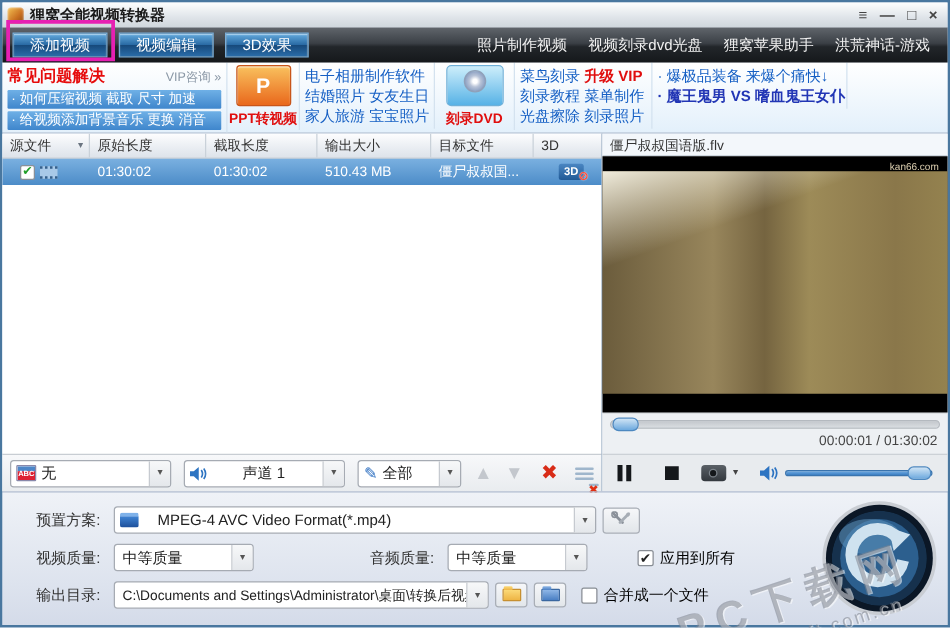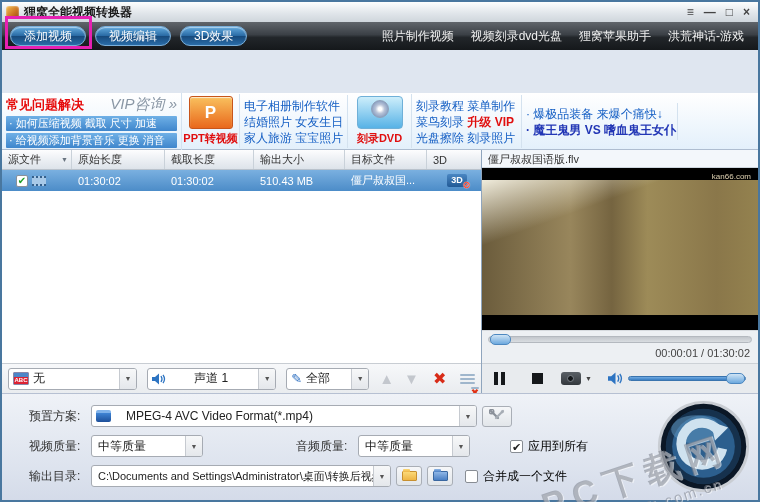--- a/index.html
+++ b/index.html
@@ -10,32 +10,32 @@
 
   
   .titlebar { height:20px; background:linear-gradient(#fdfefe,#dfe4e9 60%,#cfd6dc); display:flex; align-items:center; padding:0 4px; flex:0 0 auto; }
   .app-icon { width:13px; height:13px; border-radius:3px; background:linear-gradient(135deg,#f4c152,#c96f21 60%,#8a4a12); margin-right:5px; box-shadow:inset 0 0 2px rgba(255,255,255,.8); }
   .title-text { font-weight:bold; color:#1a1a1a; font-size:12px; }
   .win-controls { margin-left:auto; display:flex; gap:10px; padding-right:4px; }
   .win-btn { color:#444; font-size:12px; line-height:14px; cursor:default; font-weight:bold; }
 
   
   .toolbar { position:relative; height:28px; flex:0 0 auto; background:linear-gradient(#60656b,#3b4046 45%,#22262a 55%,#15181b); display:flex; align-items:center; padding:0 8px; }
-  .tab-btn { height:20px; padding:0 13px; margin-right:9px; border:1px solid #79aed9; border-radius:10px; background:linear-gradient(#64abde,#2a6ba5 48%,#174a7c 52%,#2a6ca8); color:#fff; font-size:12px; line-height:18px; box-shadow:inset 0 1px 1px rgba(255,255,255,.5); }
+  .tab-btn { height:20px; padding:0 13px; margin-right:9px; border:1px solid #79aed9; border-radius:0; background:linear-gradient(#64abde,#2a6ba5 48%,#174a7c 52%,#2a6ca8); color:#fff; font-size:12px; line-height:18px; box-shadow:inset 0 1px 1px rgba(255,255,255,.5); }
   .highlight-box { position:absolute; left:3px; top:-6px; width:87px; height:33px; border:3px solid #e620b2; z-index:6; pointer-events:none; }
   .toolbar-links { margin-left:auto; display:flex; gap:17px; padding-right:6px; }
   .toolbar-link { color:#f0f0f0; font-size:12px; }
 
   
-  .banner { height:57px; flex:0 0 auto; background:linear-gradient(#ffffff,#e3f0fb); display:flex; align-items:center; border-bottom:1px solid #aebdd0; font-size:11px;margin-top:43px; }
+  .banner { height:57px; flex:0 0 auto; background:linear-gradient(#ffffff,#e3f0fb); display:flex; align-items:flex-start; border-bottom:1px solid #aebdd0; font-size:11px; }
   .bsec { border-right:1px solid #d4e2ef; padding:2px 4px; }
   .faq { width:180px; }
   .faq-head { display:flex; align-items:baseline; }
   .faq-title { color:#e60c0c; font-weight:bold; font-size:13px; }
-  .faq-vip { color:#8a97a5; margin-left:auto; font-size:15px;font-style:italic; }
+  .faq-vip { color:#8a97a5; margin-left:auto; font-size:10px; }
   .faq-line { background:linear-gradient(#6fb0e6,#3f86cc); color:#fff; padding:0 3px; margin-top:2px; border-radius:1px; white-space:nowrap; line-height:15px; }
   .ppt,.dvd { width:58px; display:flex; flex-direction:column; align-items:center; }
   .ppt-icon { width:44px; height:33px; border-radius:3px; background:linear-gradient(#f9c15e,#e9681c); border:1px solid #c8551a; color:#fff; font-weight:bold; font-size:17px; display:flex; align-items:center; justify-content:center; box-shadow:inset 0 1px 1px rgba(255,255,255,.7); }
   .ad-caption { color:#e00e0e; font-weight:bold; font-size:11px; margin-top:2px; white-space:nowrap; }
   .bluelinks { color:#155fc4; line-height:16px; padding-top:3px; white-space:nowrap; font-size:12px; }
   .albums { width:108px; }
   .dvd { width:64px; }
   .dvd-icon { width:46px; height:33px; border-radius:4px; background:linear-gradient(#cdeefb,#57b2e6); border:1px solid #6fb0d8; position:relative; }
   .dvd-disc { position:absolute; left:13px; top:3px; width:18px; height:18px; border-radius:50%; background:radial-gradient(circle,#fff 15%,#b9c4d8 40%,#8fa3c4 70%,#cdd8ea); border:1px solid #90a0b8; }
   .burn { width:110px; }
@@ -173,22 +173,22 @@
       <div>结婚照片 女友生日</div>
       <div>家人旅游 宝宝照片</div>
     </div>
     <div class="bsec dvd">
       <div class="dvd-icon">
           <div class="dvd-disc"></div>
         </div>
       <div class="ad-caption">刻录DVD</div>
     </div>
     <div class="bsec bluelinks burn">
+      <div><span>菜鸟刻录 </span><span class="red-strong">升级 VIP</span></div>
       <div>刻录教程 菜单制作</div>
-      <div><span>菜鸟刻录 </span><span class="red-strong">升级 VIP</span></div>
       <div>光盘擦除 刻录照片</div>
     </div>
     <div class="bsec bluelinks gamelinks">
       <div>· 爆极品装备 来爆个痛快↓</div>
       <div class="bold-line">· 魔王鬼男 VS 嗜血鬼王女仆</div>
     </div>
     <div class="game-ad">
       <div class="game-ad-head"></div>
       <div class="game-ad-text">神魔遮天</div>
     </div>

